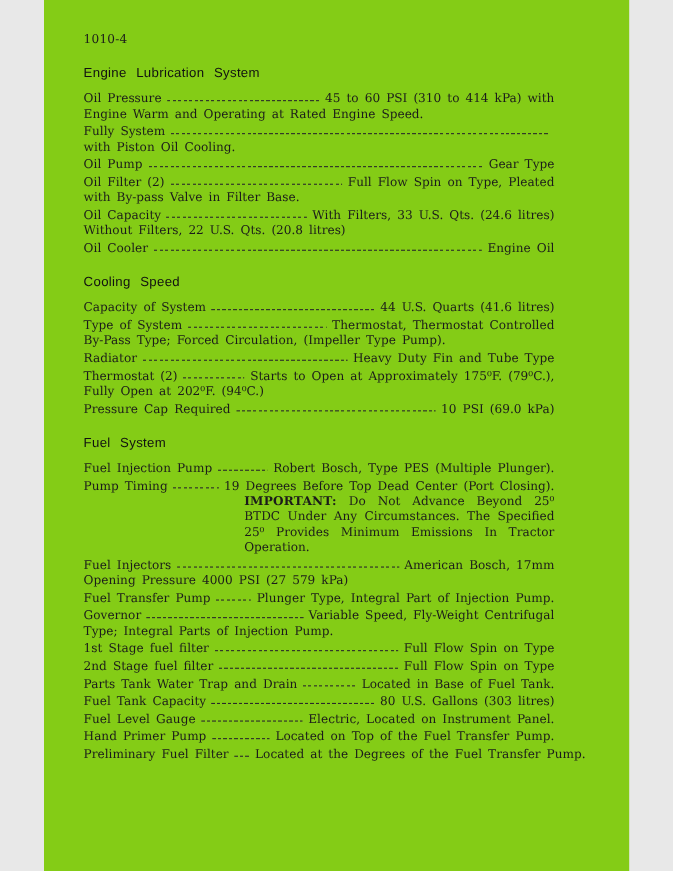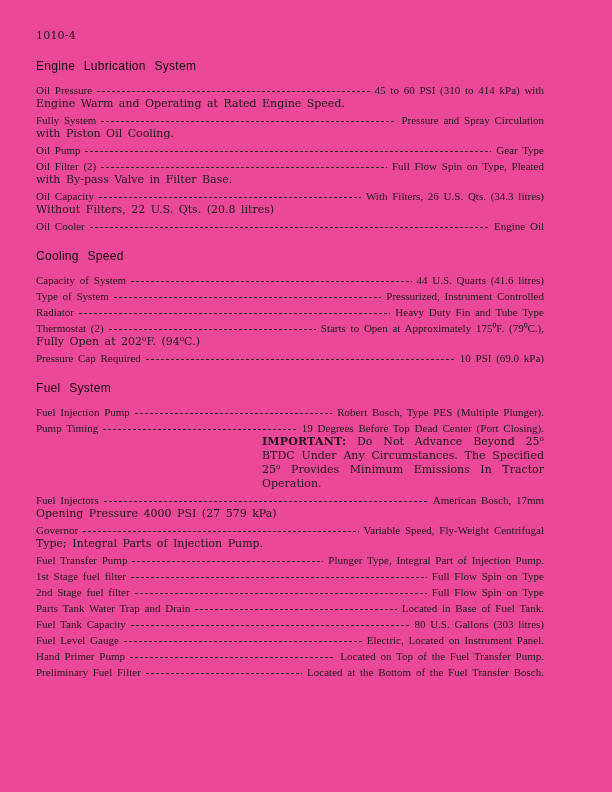--- a/index.html
+++ b/index.html
@@ -2,24 +2,24 @@
 <html><head>
 <meta charset="utf-8">
 <style>
   html, body {
     margin: 0;
     padding: 0;
     background: #e8e8e8;
   }
   .page {
     position: relative;
-    width: 612px;
+    width: 532px;
     height: 792px;
     margin: 0 auto;
-    background: #ec4899;
+    background: #84cc16;
     box-sizing: border-box;
     padding: 28px 68px 0 36px;
     font-family: "DejaVu Serif", serif;
     font-size: 11px;
     color: #1b1b1b;
     overflow: hidden;
   }
   .page-number {
     line-height: 15px;
     letter-spacing: 0.2px;
@@ -35,21 +35,20 @@
     margin: 16px 0 9px 0;
   }
   .spec-row {
     margin: 2px 0;
     word-spacing: 2px;
   }
   .first-line {
     display: flex;
     align-items: stretch;
     line-height: 14px;
-    font-family: Liberation Serif, serif;
   }
   .spec-label {
     white-space: nowrap;
     flex: 0 0 auto;
   }
   .leader {
     flex: 1 1 auto;
     min-width: 14px;
     margin: 0 5px;
     background-image: repeating-linear-gradient(90deg, #2a2a2a 0px, #2a2a2a 3px, transparent 3px, transparent 5px);
@@ -88,21 +87,20 @@
           <span class="spec-label">Oil Pressure</span>
           <span class="leader"></span>
           <span class="spec-value">45 to 60 PSI (310 to 414 kPa) with</span>
         </div>
         <div class="cont-line">Engine Warm and Operating at Rated Engine Speed.</div>
       </div>
       <div class="spec-row">
         <div class="first-line">
           <span class="spec-label">Fully System</span>
           <span class="leader"></span>
-          <span class="spec-value">Pressure and Spray Circulation</span>
         </div>
         <div class="cont-line">with Piston Oil Cooling.</div>
       </div>
       <div class="spec-row">
         <div class="first-line">
           <span class="spec-label">Oil Pump</span>
           <span class="leader"></span>
           <span class="spec-value">Gear Type</span>
         </div>
       </div>
@@ -111,21 +109,21 @@
           <span class="spec-label">Oil Filter (2)</span>
           <span class="leader"></span>
           <span class="spec-value">Full Flow Spin on Type, Pleated</span>
         </div>
         <div class="cont-line">with By-pass Valve in Filter Base.</div>
       </div>
       <div class="spec-row">
         <div class="first-line">
           <span class="spec-label">Oil Capacity</span>
           <span class="leader"></span>
-          <span class="spec-value">With Filters, 26 U.S. Qts. (34.3 litres)</span>
+          <span class="spec-value">With Filters, 33 U.S. Qts. (24.6 litres)</span>
         </div>
         <div class="cont-line">Without Filters, 22 U.S. Qts. (20.8 litres)</div>
       </div>
       <div class="spec-row">
         <div class="first-line">
           <span class="spec-label">Oil Cooler</span>
           <span class="leader"></span>
           <span class="spec-value">Engine Oil</span>
         </div>
       </div>
@@ -134,22 +132,23 @@
         <div class="first-line">
           <span class="spec-label">Capacity of System</span>
           <span class="leader"></span>
           <span class="spec-value">44 U.S. Quarts (41.6 litres)</span>
         </div>
       </div>
       <div class="spec-row">
         <div class="first-line">
           <span class="spec-label">Type of System</span>
           <span class="leader"></span>
-          <span class="spec-value">Pressurized, Instrument Controlled</span>
-        </div>
+          <span class="spec-value">Thermostat, Thermostat Controlled</span>
+        </div>
+        <div class="cont-line">By-Pass Type; Forced Circulation, (Impeller Type Pump).</div>
       </div>
       <div class="spec-row">
         <div class="first-line">
           <span class="spec-label">Radiator</span>
           <span class="leader"></span>
           <span class="spec-value">Heavy Duty Fin and Tube Type</span>
         </div>
       </div>
       <div class="spec-row">
         <div class="first-line">
@@ -185,35 +184,35 @@
       <div class="spec-row">
         <div class="first-line">
           <span class="spec-label">Fuel Injectors</span>
           <span class="leader"></span>
           <span class="spec-value">American Bosch, 17mm</span>
         </div>
         <div class="cont-line">Opening Pressure 4000 PSI (27 579 kPa)</div>
       </div>
       <div class="spec-row">
         <div class="first-line">
+          <span class="spec-label">Fuel Transfer Pump</span>
+          <span class="leader"></span>
+          <span class="spec-value">Plunger Type, Integral Part of Injection Pump.</span>
+        </div>
+      </div>
+      <div class="spec-row">
+        <div class="first-line">
           <span class="spec-label">Governor</span>
           <span class="leader"></span>
           <span class="spec-value">Variable Speed, Fly-Weight Centrifugal</span>
         </div>
         <div class="cont-line">Type; Integral Parts of Injection Pump.</div>
       </div>
       <div class="spec-row">
         <div class="first-line">
-          <span class="spec-label">Fuel Transfer Pump</span>
-          <span class="leader"></span>
-          <span class="spec-value">Plunger Type, Integral Part of Injection Pump.</span>
-        </div>
-      </div>
-      <div class="spec-row">
-        <div class="first-line">
           <span class="spec-label">1st Stage fuel filter</span>
           <span class="leader"></span>
           <span class="spec-value">Full Flow Spin on Type</span>
         </div>
       </div>
       <div class="spec-row">
         <div class="first-line">
           <span class="spec-label">2nd Stage fuel filter</span>
           <span class="leader"></span>
           <span class="spec-value">Full Flow Spin on Type</span>
@@ -244,17 +243,17 @@
         <div class="first-line">
           <span class="spec-label">Hand Primer Pump</span>
           <span class="leader"></span>
           <span class="spec-value">Located on Top of the Fuel Transfer Pump.</span>
         </div>
       </div>
       <div class="spec-row">
         <div class="first-line">
           <span class="spec-label">Preliminary Fuel Filter</span>
           <span class="leader"></span>
-          <span class="spec-value">Located at the Bottom of the Fuel Transfer Bosch.</span>
+          <span class="spec-value">Located at the Degrees of the Fuel Transfer Pump.</span>
         </div>
       </div>
     </div>
 </div>
 
 </body></html>

